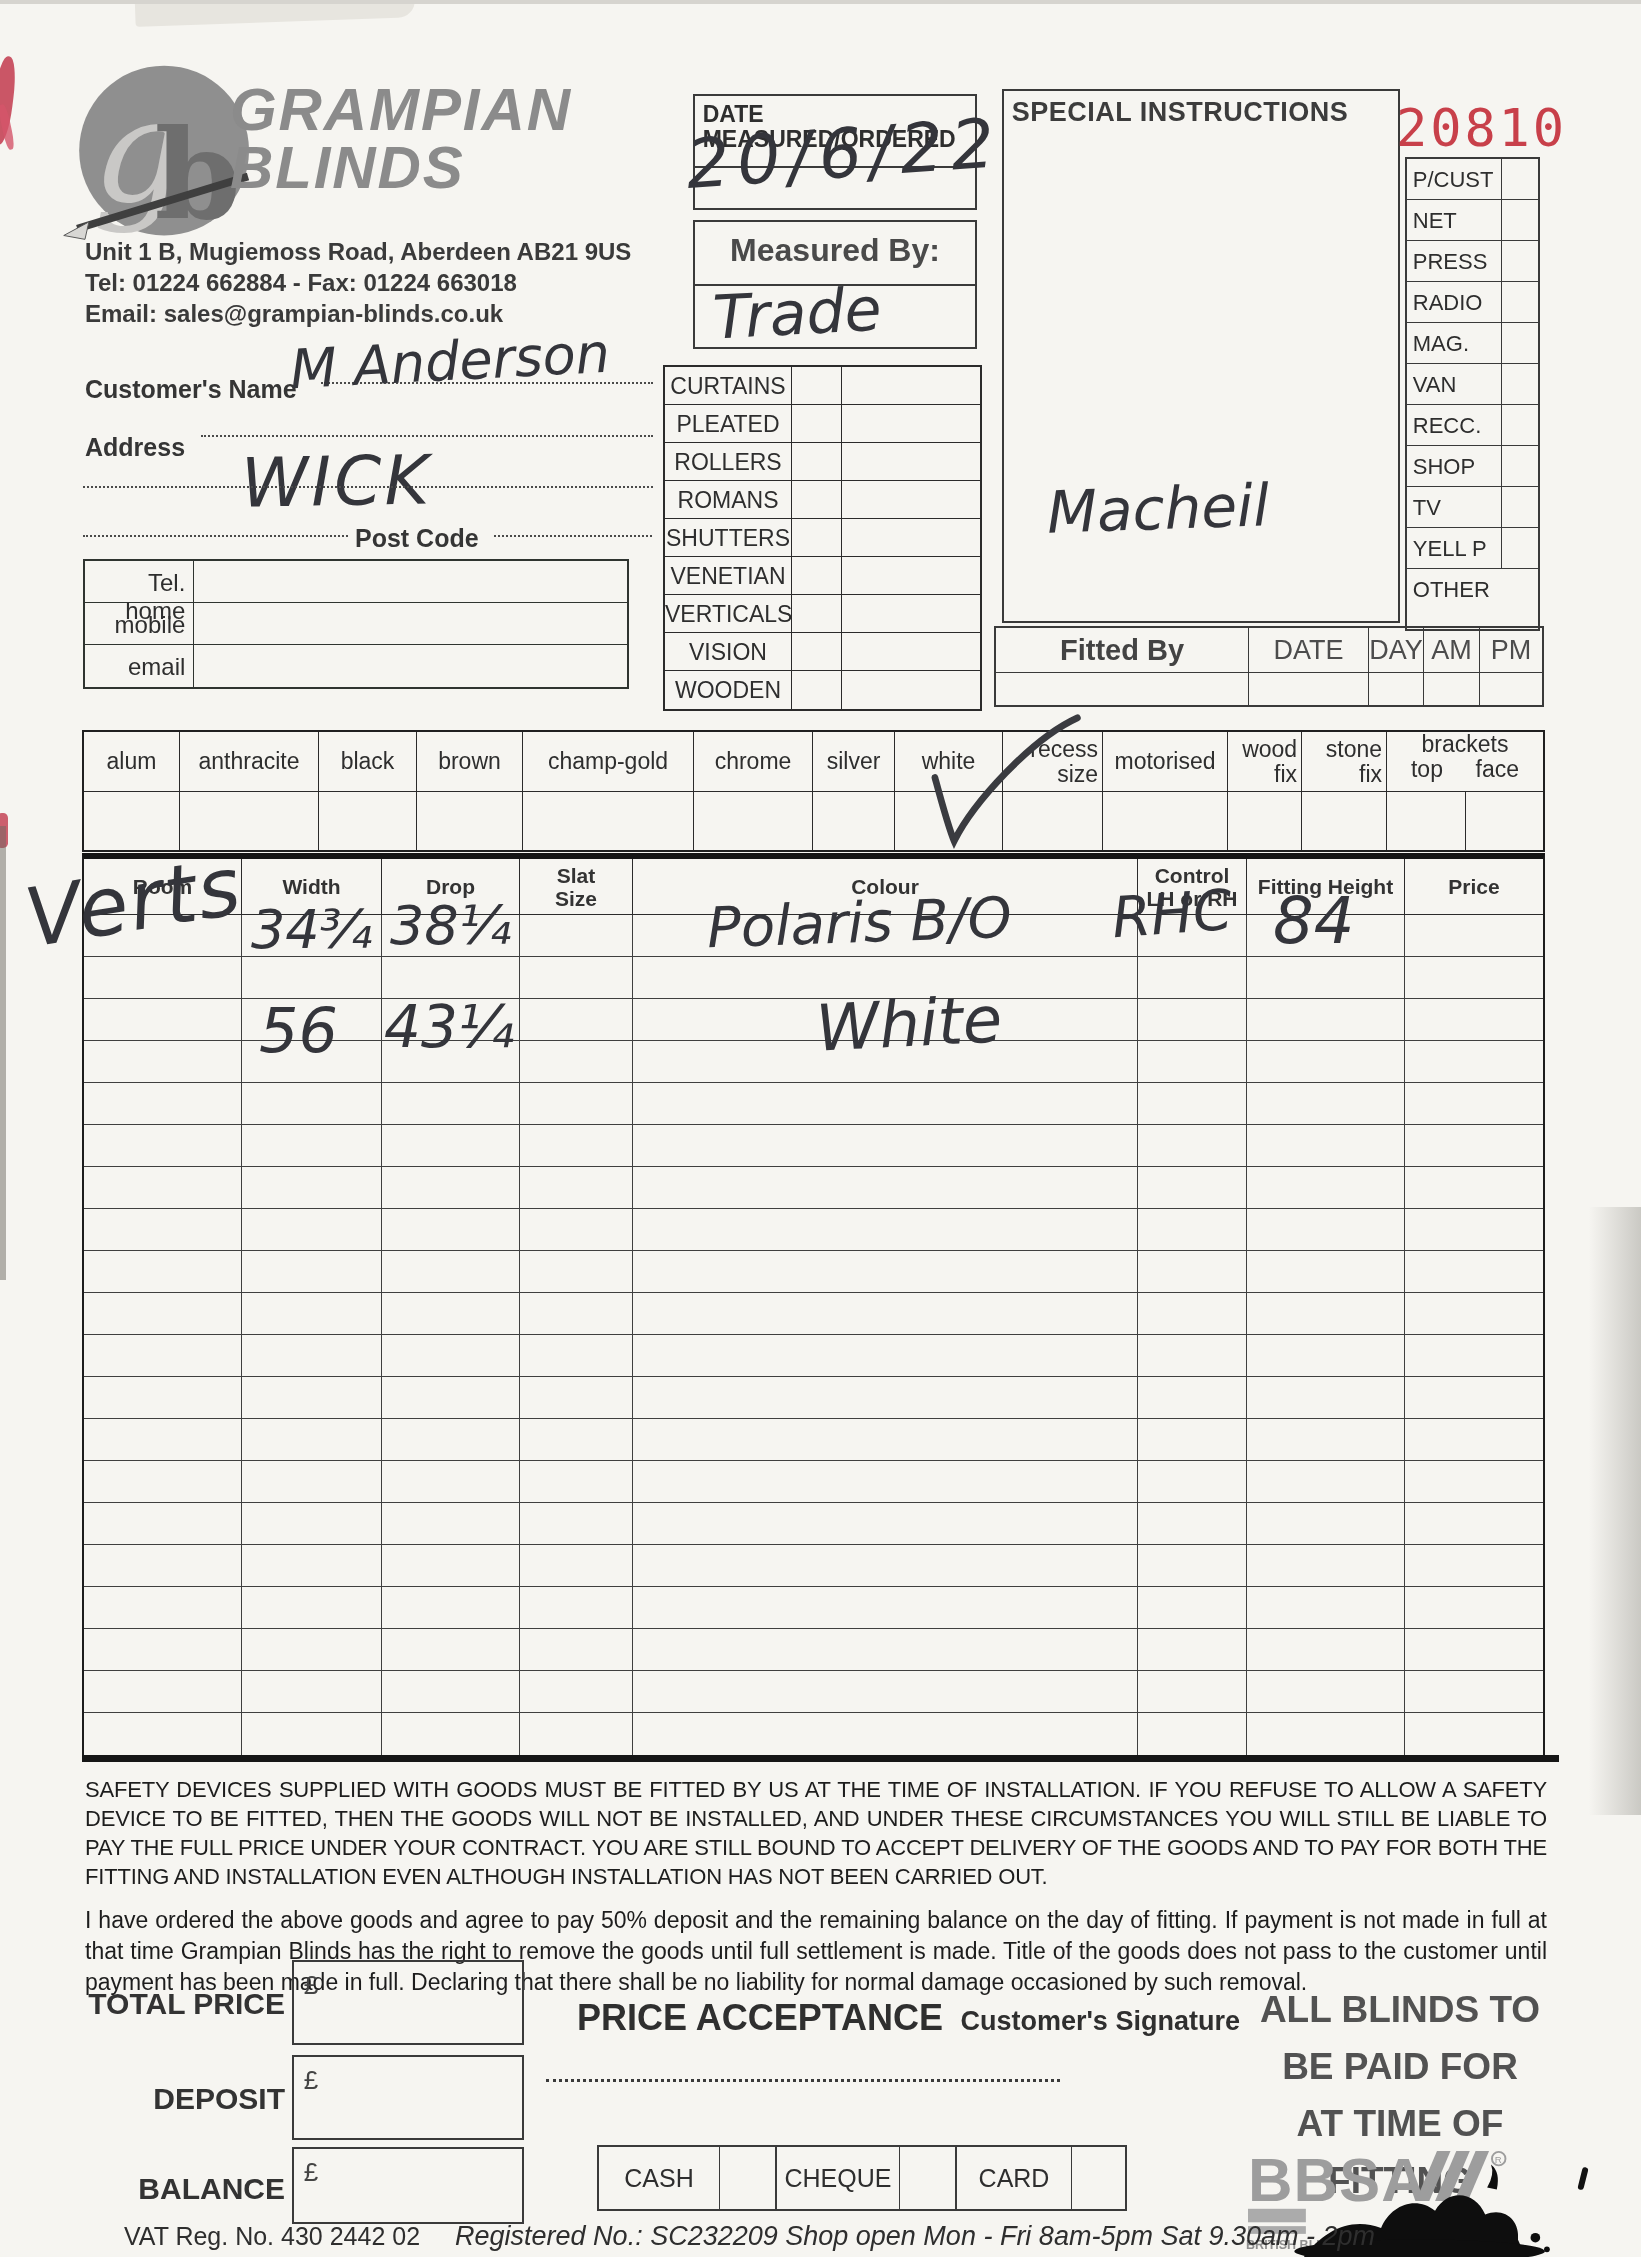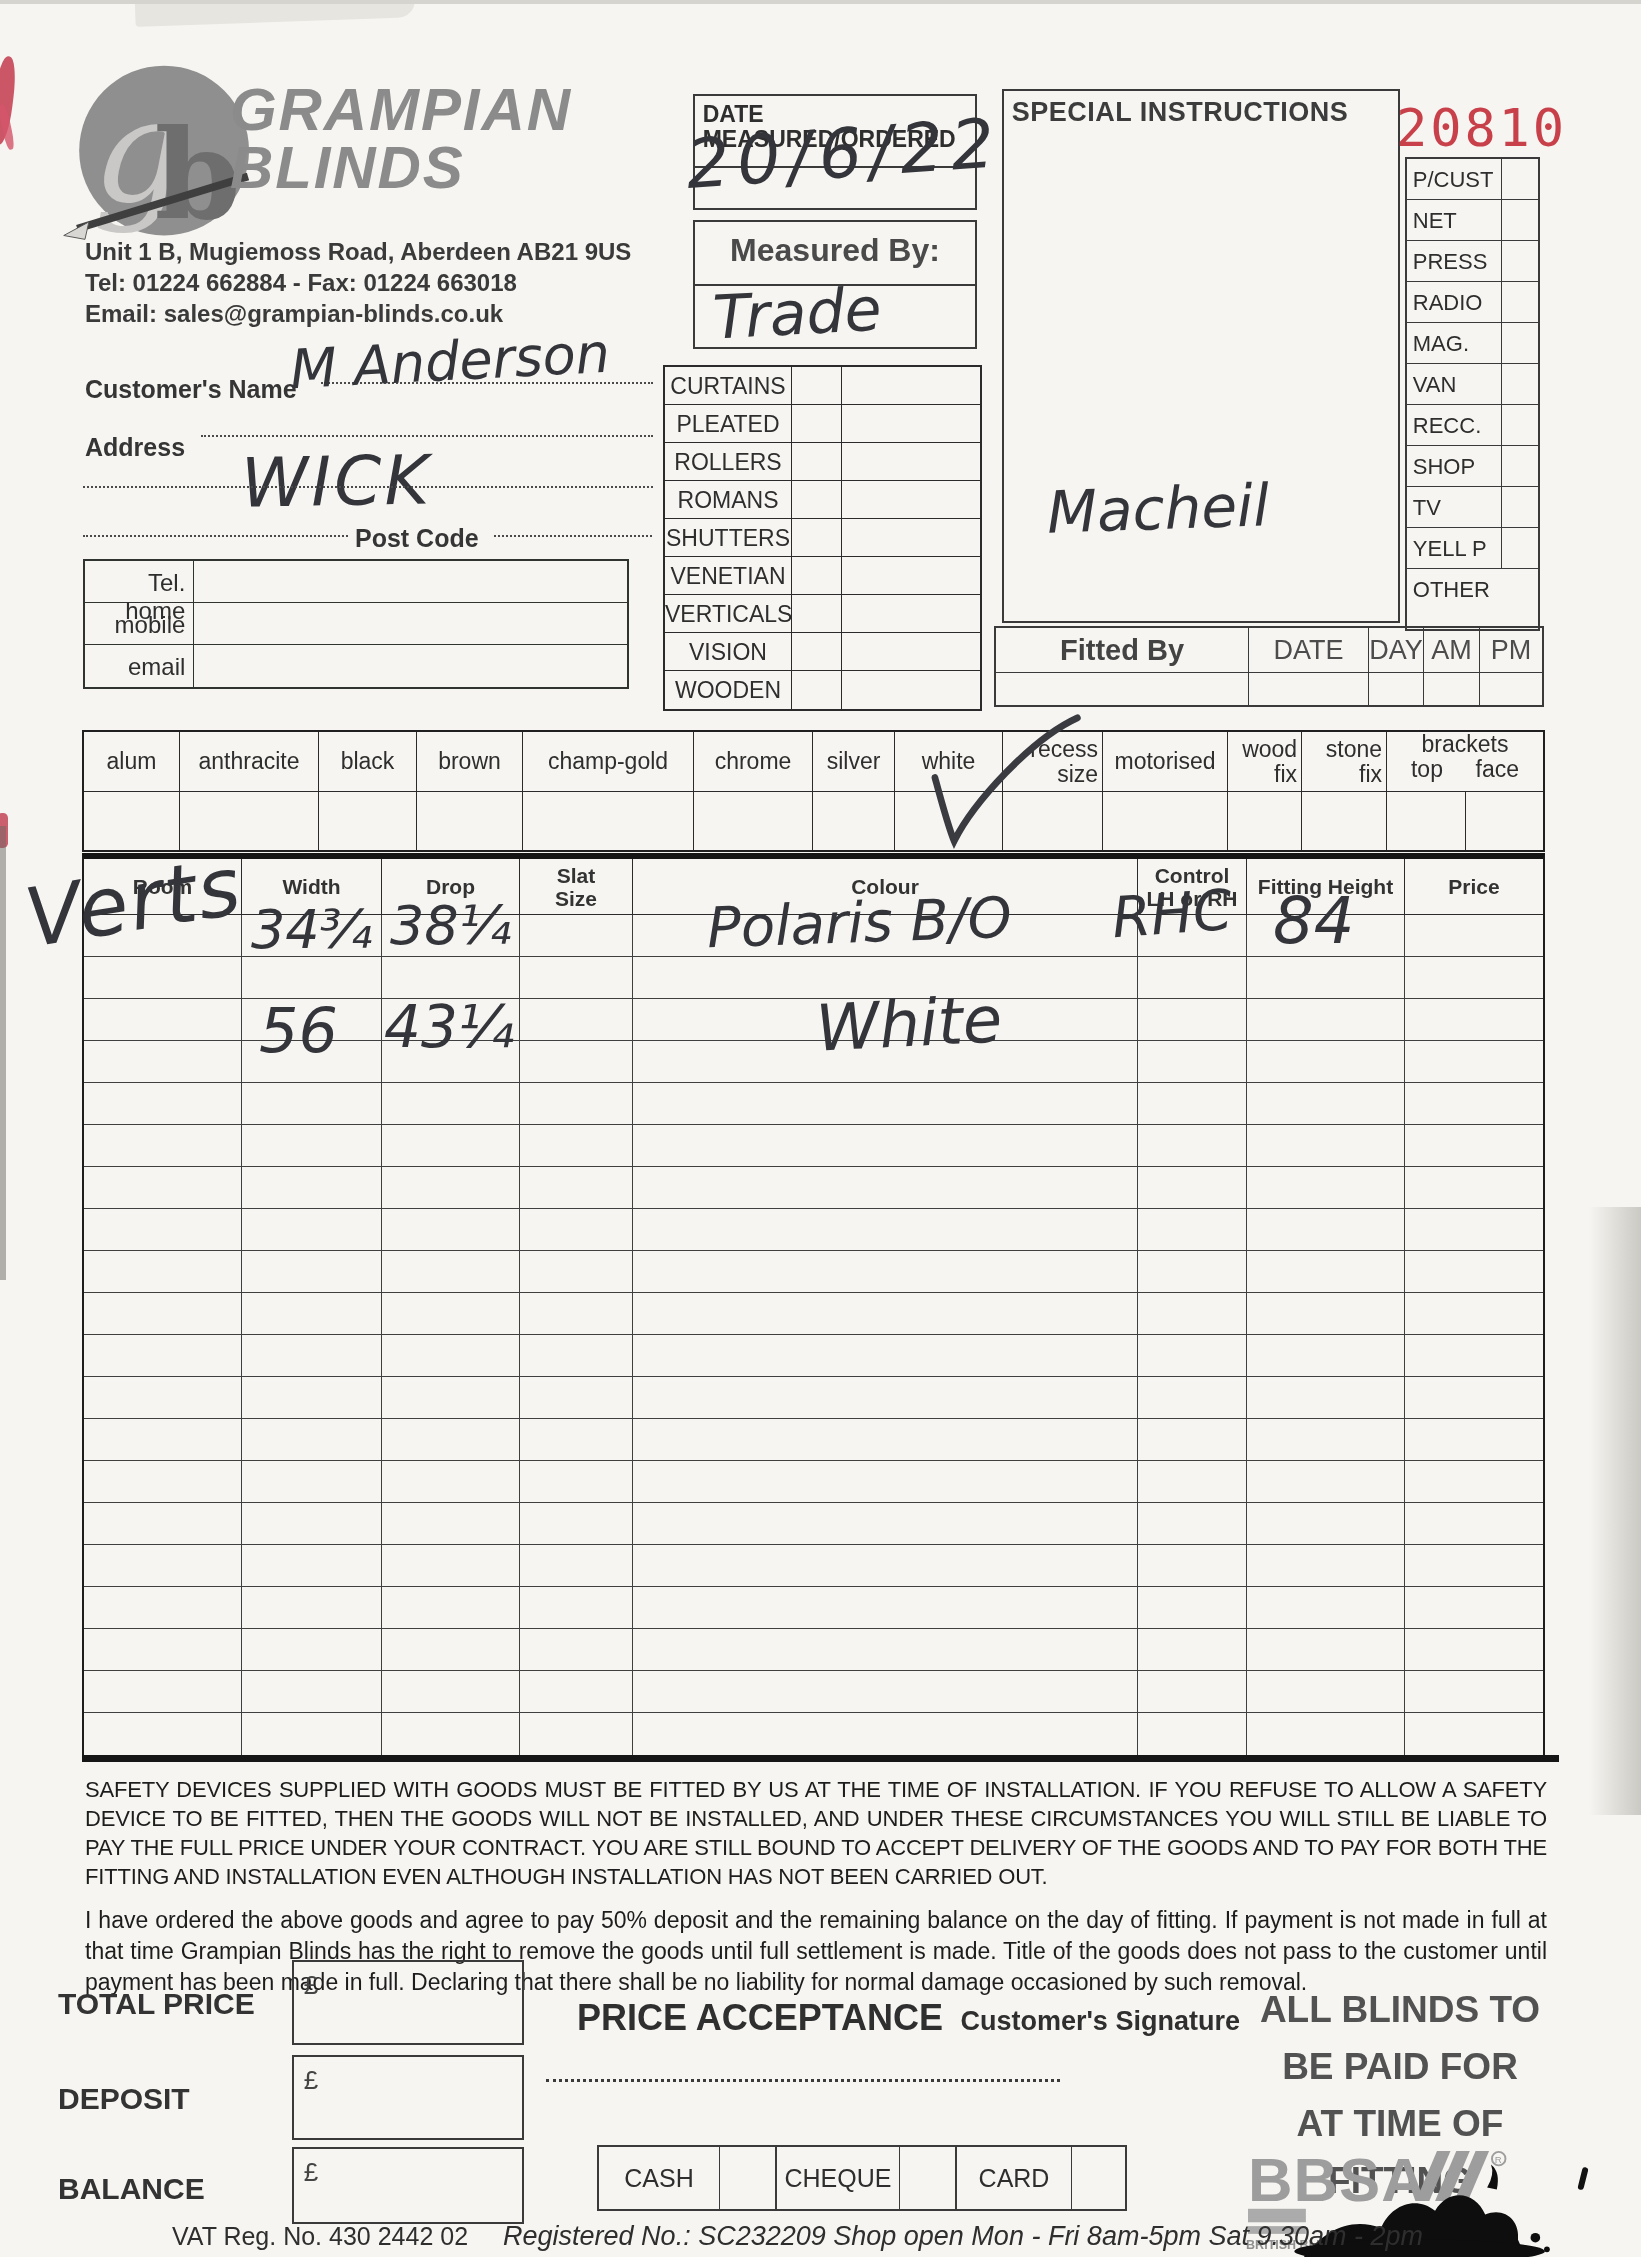--- a/index.html
+++ b/index.html
@@ -98,37 +98,37 @@
   .ot-row:last-child { border-bottom:none; }
   .ot-cell { border-right:1.9px solid #3f3f3f; }
   .divider-bottom { left:82px; top:1755px; width:1477px; height:6.8px; background:#161616; }
 
   
   .terms { left:85px; top:1775px; width:1462px; color:#1d1d1d; }
   .terms .p1 { font-size:22px; line-height:29px; text-align:justify; letter-spacing:-0.2px; margin-bottom:13.5px; }
   .terms .p2 { font-size:23px; line-height:31px; text-align:justify; }
 
   
-  .tlabel { position:absolute; width:227px; font-weight:bold; font-size:30px; color:#333; }
+  .tlabel { position:absolute; width:227px; text-align:right; font-weight:bold; font-size:30px; color:#333; }
   .tbox { position:absolute; left:292px; width:232px; border:2.9px solid #3a3a3a; }
   .tbox .cur { font-size:26px; padding:7.7px 0 0 9.7px; color:#444; }
 
   .acceptance { left:577px; top:1997px; display:flex; align-items:baseline; gap:17.4px; }
   .acceptance .t1 { font-weight:bold; font-size:36px; color:#2f2f2f; }
   .acceptance .t2 { font-weight:bold; font-size:27px; color:#2f2f2f; }
   .sig-dots { left:546px; top:2053px; width:514px; border-bottom:3.9px dotted #3a3a3a; height:29px; }
 
   .payment-table { left:597px; top:2145px; height:66px; border:2.4px solid #3a3a3a; display:flex; }
   .pay-label { display:flex; align-items:center; justify-content:center; font-size:25px; }
   .pay-box { border-left:1.9px solid #3a3a3a; }
   .pay-sep { border-left:2.4px solid #3a3a3a; }
 
   .notice { left:1238px; top:1981px; width:324px; text-align:center; font-weight:bold; font-size:37px; line-height:57px; color:#525252; }
 
-  .footer-line { left:124px; top:2221px; display:flex; align-items:baseline;margin-left:48px; }
+  .footer-line { left:124px; top:2221px; display:flex; align-items:baseline; }
   .footer-line .f1 { font-size:25px; color:#2e2e2e; }
   .footer-line .f2 { font-size:27px; font-style:italic; margin-left:35px; color:#2e2e2e; }
 </style>
 </head>
 <body>
 
 <div class="page">
 
   <div class="abs art-top-fold"></div>
   <div class="abs art-top-line"></div>

